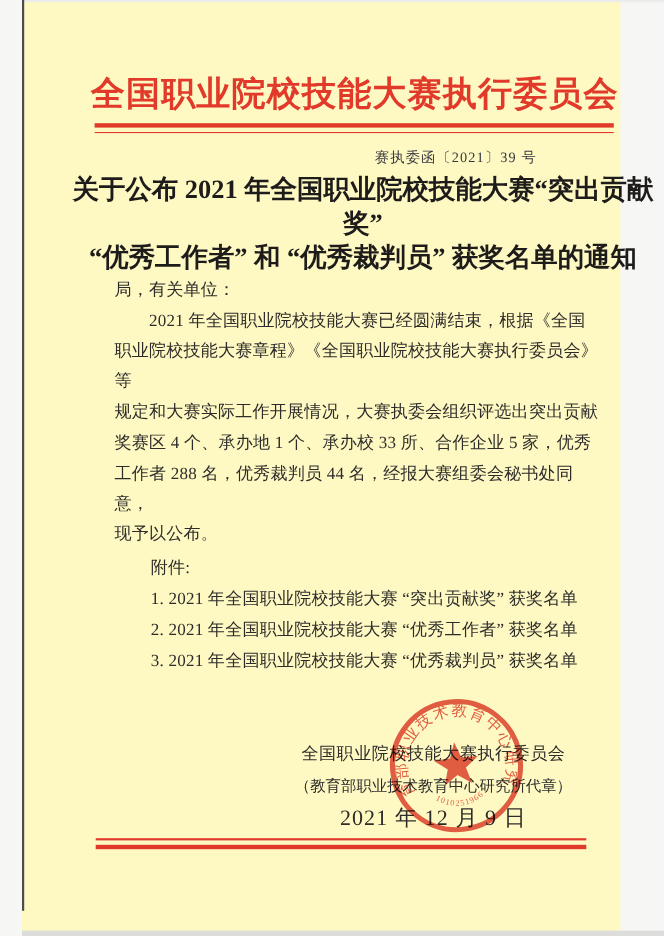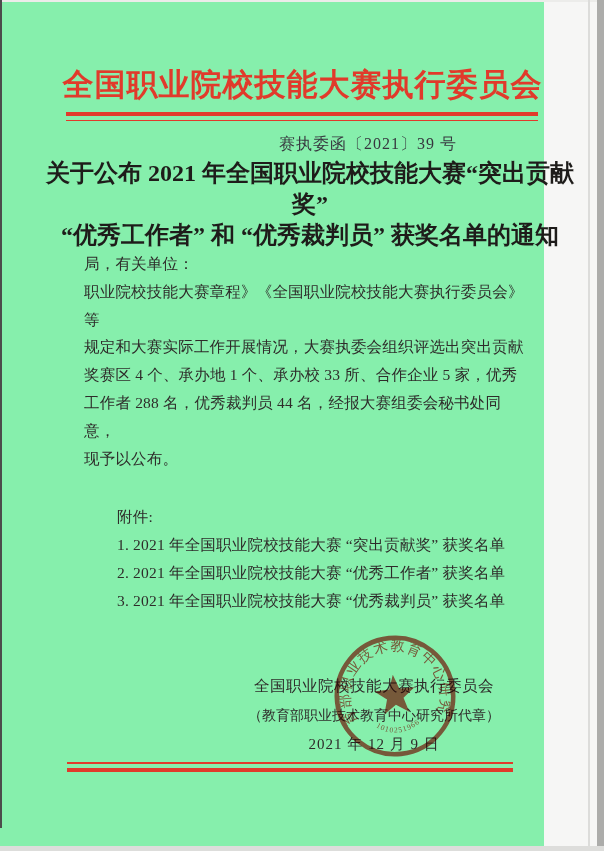--- a/index.html
+++ b/index.html
@@ -1,40 +1,40 @@
 <!DOCTYPE html>
 <html style="--red: #e13a2b;"><head>
 <meta charset="utf-8">
 <style>
   html,body{margin:0;padding:0;}
   body{
     width:604px;height:851px;overflow:hidden;
     background:#f6f6f5;
     font-family:"Liberation Serif","DejaVu Serif",serif;
   }
-  #scan{position:relative;width:544px;height:851px;background:#86efac;}
+  #scan{position:relative;width:544px;height:851px;background:#fef9c3;margin-left:20px;}
   
   .edge-left{position:absolute;left:0;top:0;width:2px;height:828px;background:#4c4c4c;}
   .edge-top{position:absolute;left:0;top:0;width:604px;height:2px;background:#ececea;}
   .edge-right-line{position:absolute;left:588px;top:0;width:2px;height:851px;background:#dcdcda;}
   .edge-right-band{position:absolute;left:597px;top:0;width:7px;height:851px;background:#acacaa;}
   .edge-bottom{position:absolute;left:0;top:846px;width:604px;height:5px;background:#dddddb;}
 
   .red{color:var(--red);}
   #org-header{
     position:absolute;left:30px;top:66px;width:545px;
     text-align:center;font-size:31px;font-weight:700;letter-spacing:1px;
     line-height:38px;white-space:nowrap;
   }
   .hr-thick{position:absolute;left:66px;top:112px;width:472px;height:4px;}
   .hr-thin{position:absolute;left:66px;top:119.5px;width:472px;height:1.8px;}
 
   #doc-number{
-    position:absolute;right:87px;top:134px;
-    font-size:16px;color:#37373f;letter-spacing:1px;white-space:nowrap;
+    position:absolute;right:76px;top:134px;
+    font-size:13px;color:#37373f;letter-spacing:1px;white-space:nowrap;
   }
   #doc-title{
     position:absolute;left:30px;top:158px;width:560px;
     text-align:center;font-weight:700;color:#1e1c1a;
     font-size:24px;line-height:31px;
   }
   #body-block{
     position:absolute;left:84px;top:250px;width:440px;
     font-size:15.5px;color:#2e2c2a;line-height:27.8px;
     letter-spacing:.2px;
@@ -44,21 +44,21 @@
     position:absolute;left:117px;top:503px;width:420px;
     font-size:15.5px;color:#2e2c2a;line-height:28px;letter-spacing:.2px;
   }
   #attachments .att-item{margin-top:0;}
   #signature{
     position:absolute;left:224px;top:671px;width:300px;
     text-align:center;color:#2e2c2a;
   }
   #sig-org{font-size:15.5px;line-height:29.5px;letter-spacing:.5px;white-space:nowrap;}
   #sig-note{font-size:14px;line-height:29.5px;white-space:nowrap;}
-  #sig-date{font-size:15px;line-height:29.5px;letter-spacing:1px;white-space:nowrap;}
+  #sig-date{font-size:20px;line-height:29.5px;letter-spacing:1px;white-space:nowrap;}
 
   #seal{
     position:absolute;left:312px;top:613px;width:166px;height:166px;
     transform:rotate(-6deg);
     mix-blend-mode:multiply;opacity:.85;
     pointer-events:none;
   }
   .fr-thin{position:absolute;left:67px;top:762px;width:446px;height:1.8px;}
   .fr-thick{position:absolute;left:67px;top:767.5px;width:446px;height:4px;}
 </style>
@@ -79,20 +79,21 @@
 
   <div id="doc-number">赛执委函〔2021〕39 号</div>
 
   <div id="doc-title">
     <div>关于公布 2021 年全国职业院校技能大赛“突出贡献奖”</div>
     <div>“优秀工作者” 和 “优秀裁判员” 获奖名单的通知</div>
   </div>
 
   <div id="body-block">
     <div class="bl">局，有关单位：</div>
+    <div class="bl">　　2021 年全国职业院校技能大赛已经圆满结束，根据《全国</div>
     <div class="bl">职业院校技能大赛章程》《全国职业院校技能大赛执行委员会》等</div>
     <div class="bl">规定和大赛实际工作开展情况，大赛执委会组织评选出突出贡献</div>
     <div class="bl">奖赛区 4 个、承办地 1 个、承办校 33 所、合作企业 5 家，优秀</div>
     <div class="bl">工作者 288 名，优秀裁判员 44 名，经报大赛组委会秘书处同意，</div>
     <div class="bl">现予以公布。</div>
   </div>
 
   <div id="attachments">
     <div>附件:</div>
     <div class="att-item">1. 2021 年全国职业院校技能大赛 “突出贡献奖” 获奖名单</div>

